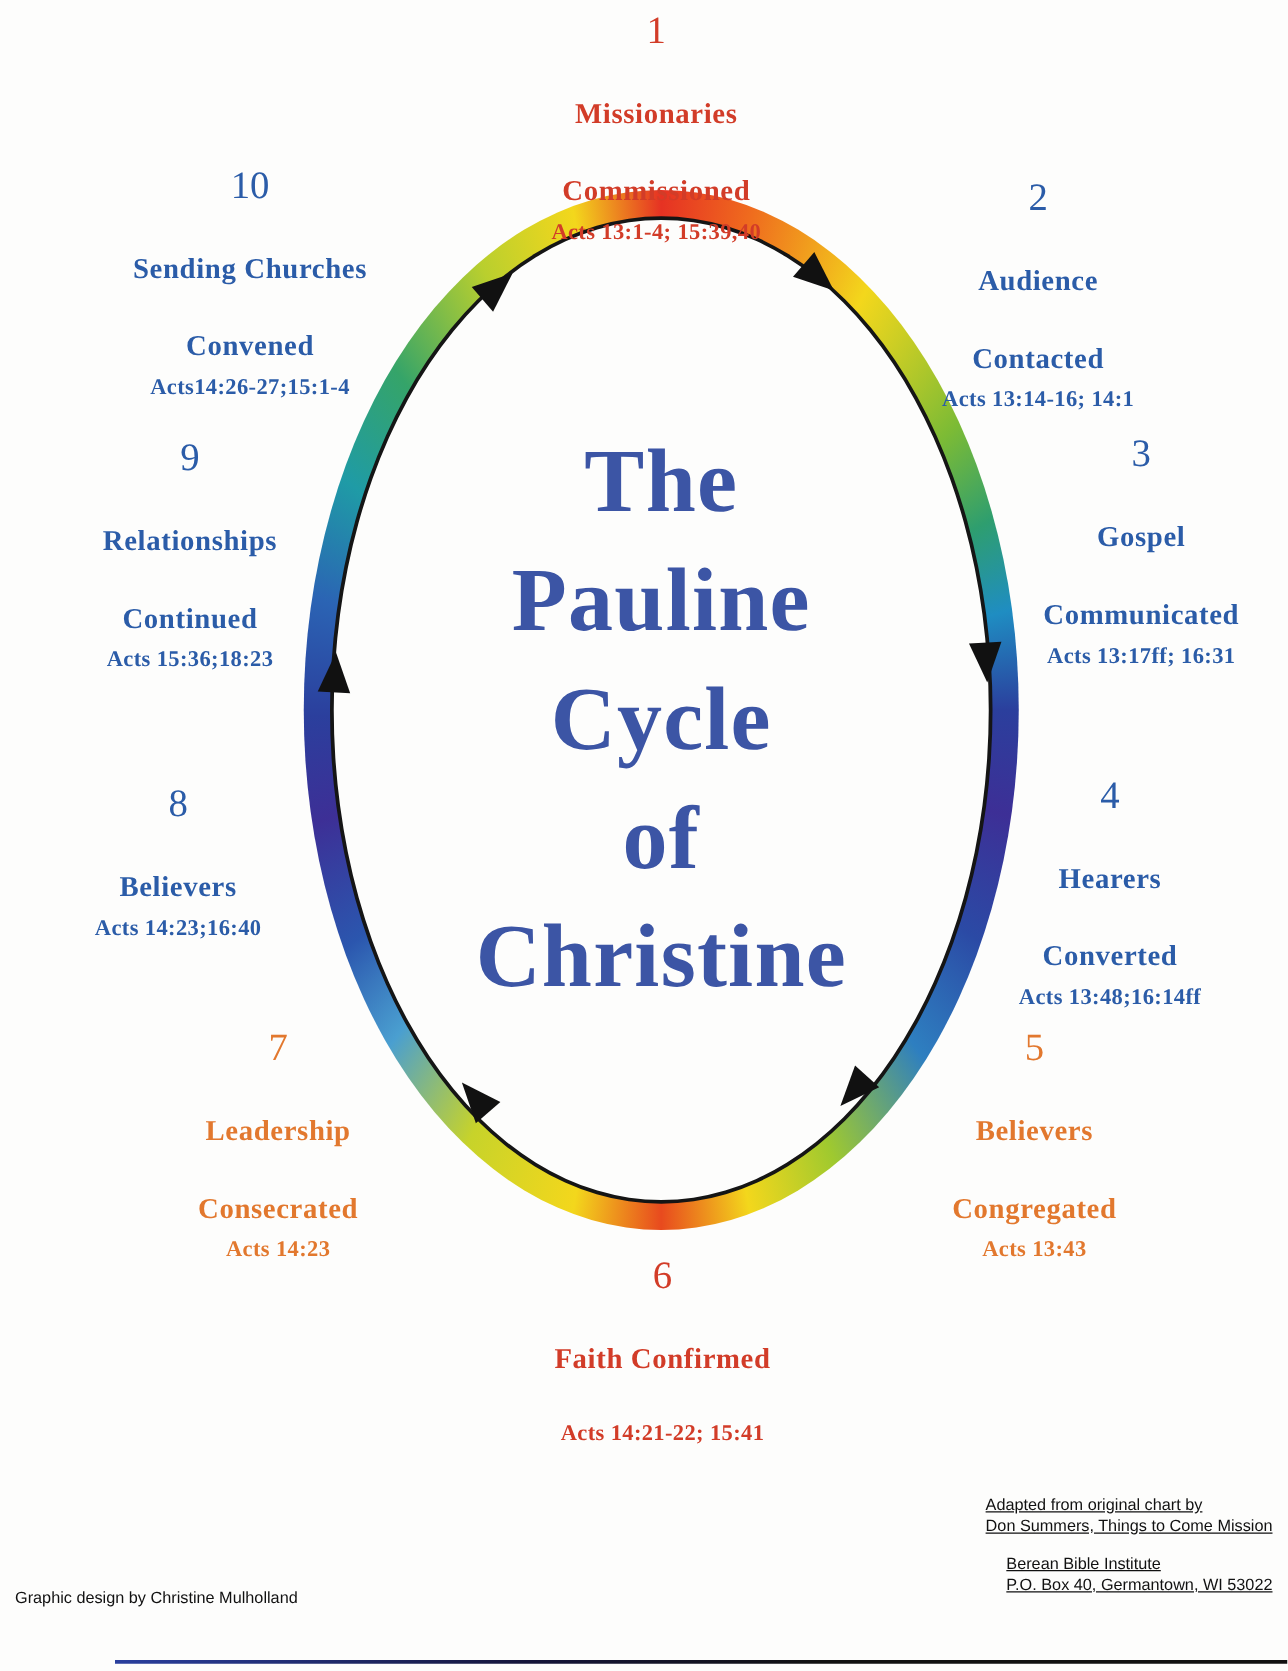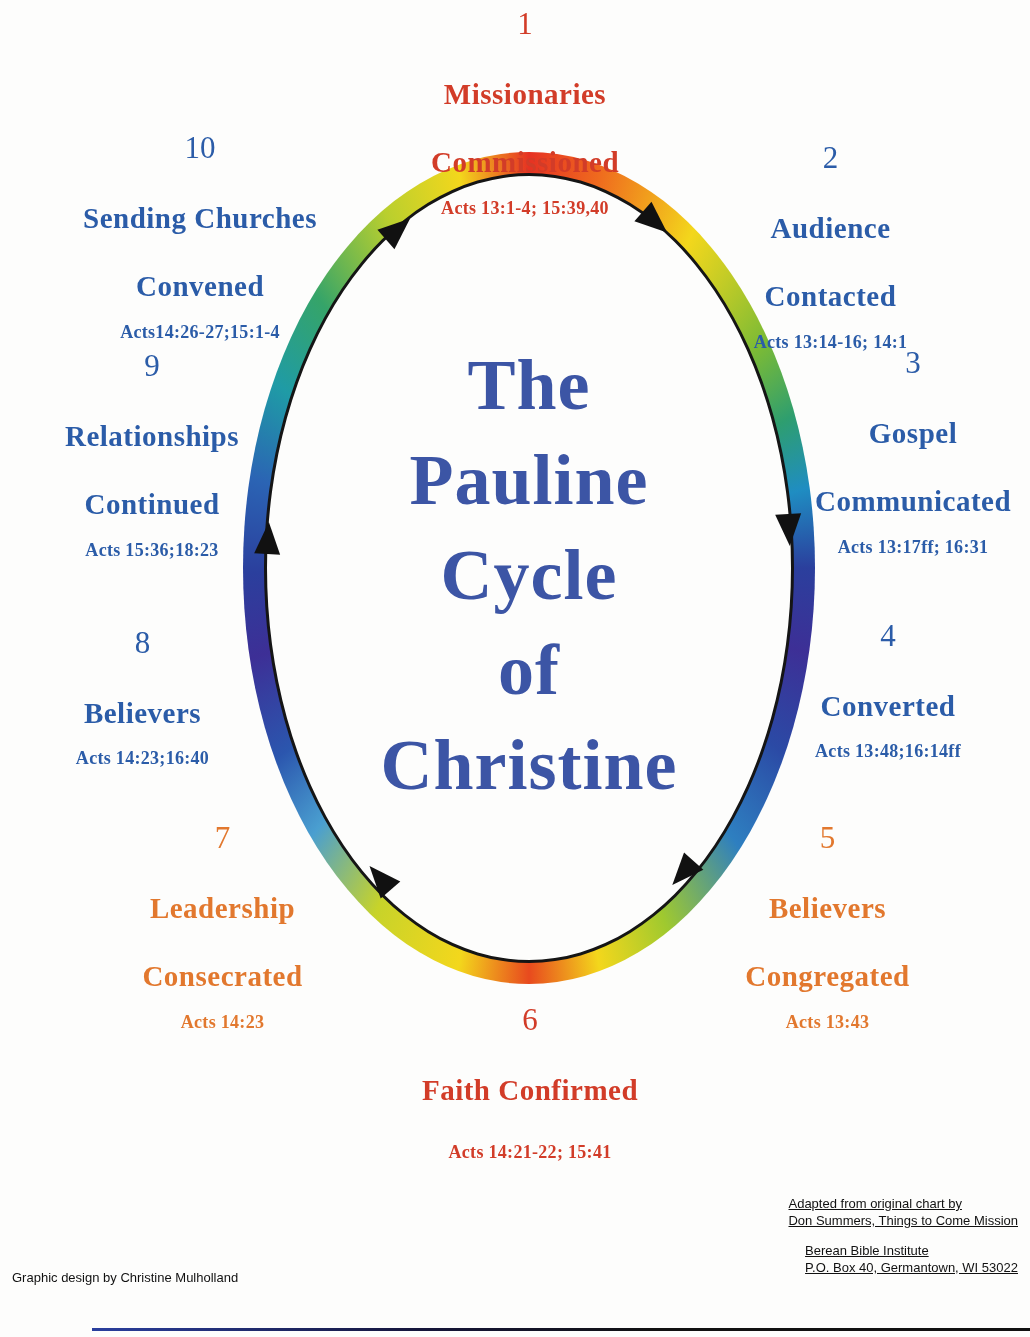--- a/index.html
+++ b/index.html
@@ -36,22 +36,22 @@
   .a6{left:268px;top:538px;transform:translate(-50%,-50%) rotate(3deg);}
   
   .center-title{
     position:absolute;left:329px;top:338px;width:400px;text-align:center;
     color:#3c55a5;font-size:72px;font-weight:bold;line-height:1.32;
     letter-spacing:1px;
   }
   
   .stage{position:absolute;text-align:center;}
   .stage .num{font-size:31px;font-weight:400;margin-bottom:10px;}
-  .stage .line{font-size:29px;font-weight:bold;line-height:1.12;letter-spacing:0.5px;margin-top:36px;}
-  .stage .ref{font-size:18px;font-weight:bold;margin-top:19px;letter-spacing:0.3px;}
+  .stage .line{font-size:23px;font-weight:bold;line-height:1.12;letter-spacing:0.5px;margin-top:36px;}
+  .stage .ref{font-size:18px;font-weight:bold;margin-top:9px;letter-spacing:0.3px;}
   .red{color:#d23c28;}
   .blue{color:#2b5ca8;}
   .orange{color:#e2782e;}
   .s1{left:315px;top:6px;width:420px;}
   .s2{left:698px;top:140px;width:265px;}
   .s3{left:793px;top:345px;width:240px;}
   .s4{left:768px;top:618px;width:240px;}
   .s5{left:695px;top:820px;width:265px;}
   .s6{left:340px;top:1002px;width:380px;}
   .s7{left:95px;top:820px;width:255px;}
@@ -111,20 +111,21 @@
 
 <div class="stage s3 blue">
   <div class="num">3</div>
   <div class="line">Gospel</div>
   <div class="line">Communicated</div>
   <div class="ref">Acts 13:17ff; 16:31</div>
 </div>
 
 <div class="stage s4 blue">
   <div class="num">4</div>
+  <div class="line">Hearers</div>
   <div class="line">Converted</div>
   <div class="ref">Acts 13:48;16:14ff</div>
 </div>
 
 <div class="stage s5 orange">
   <div class="num">5</div>
   <div class="line">Believers</div>
   <div class="line">Congregated</div>
   <div class="ref">Acts 13:43</div>
 </div>

